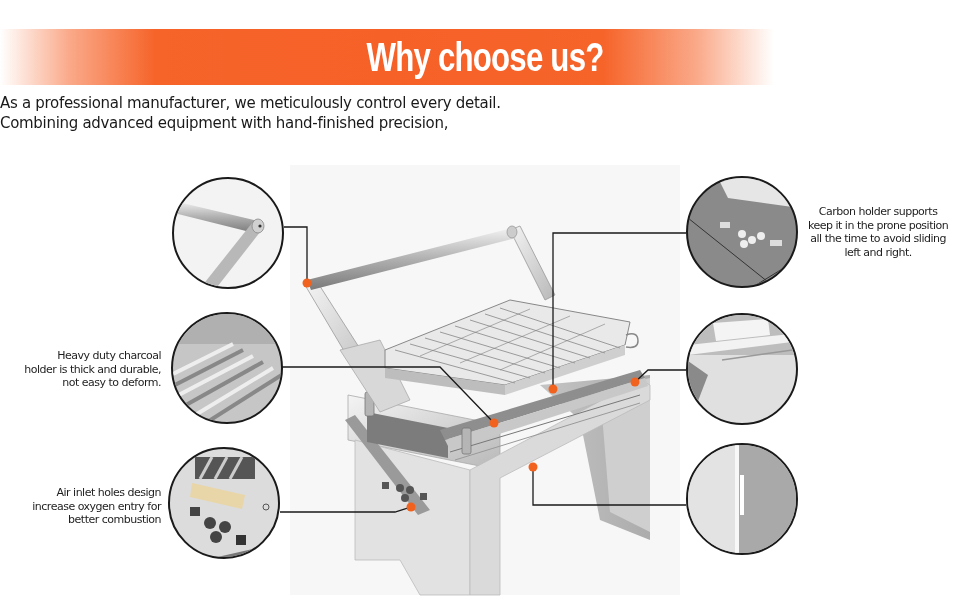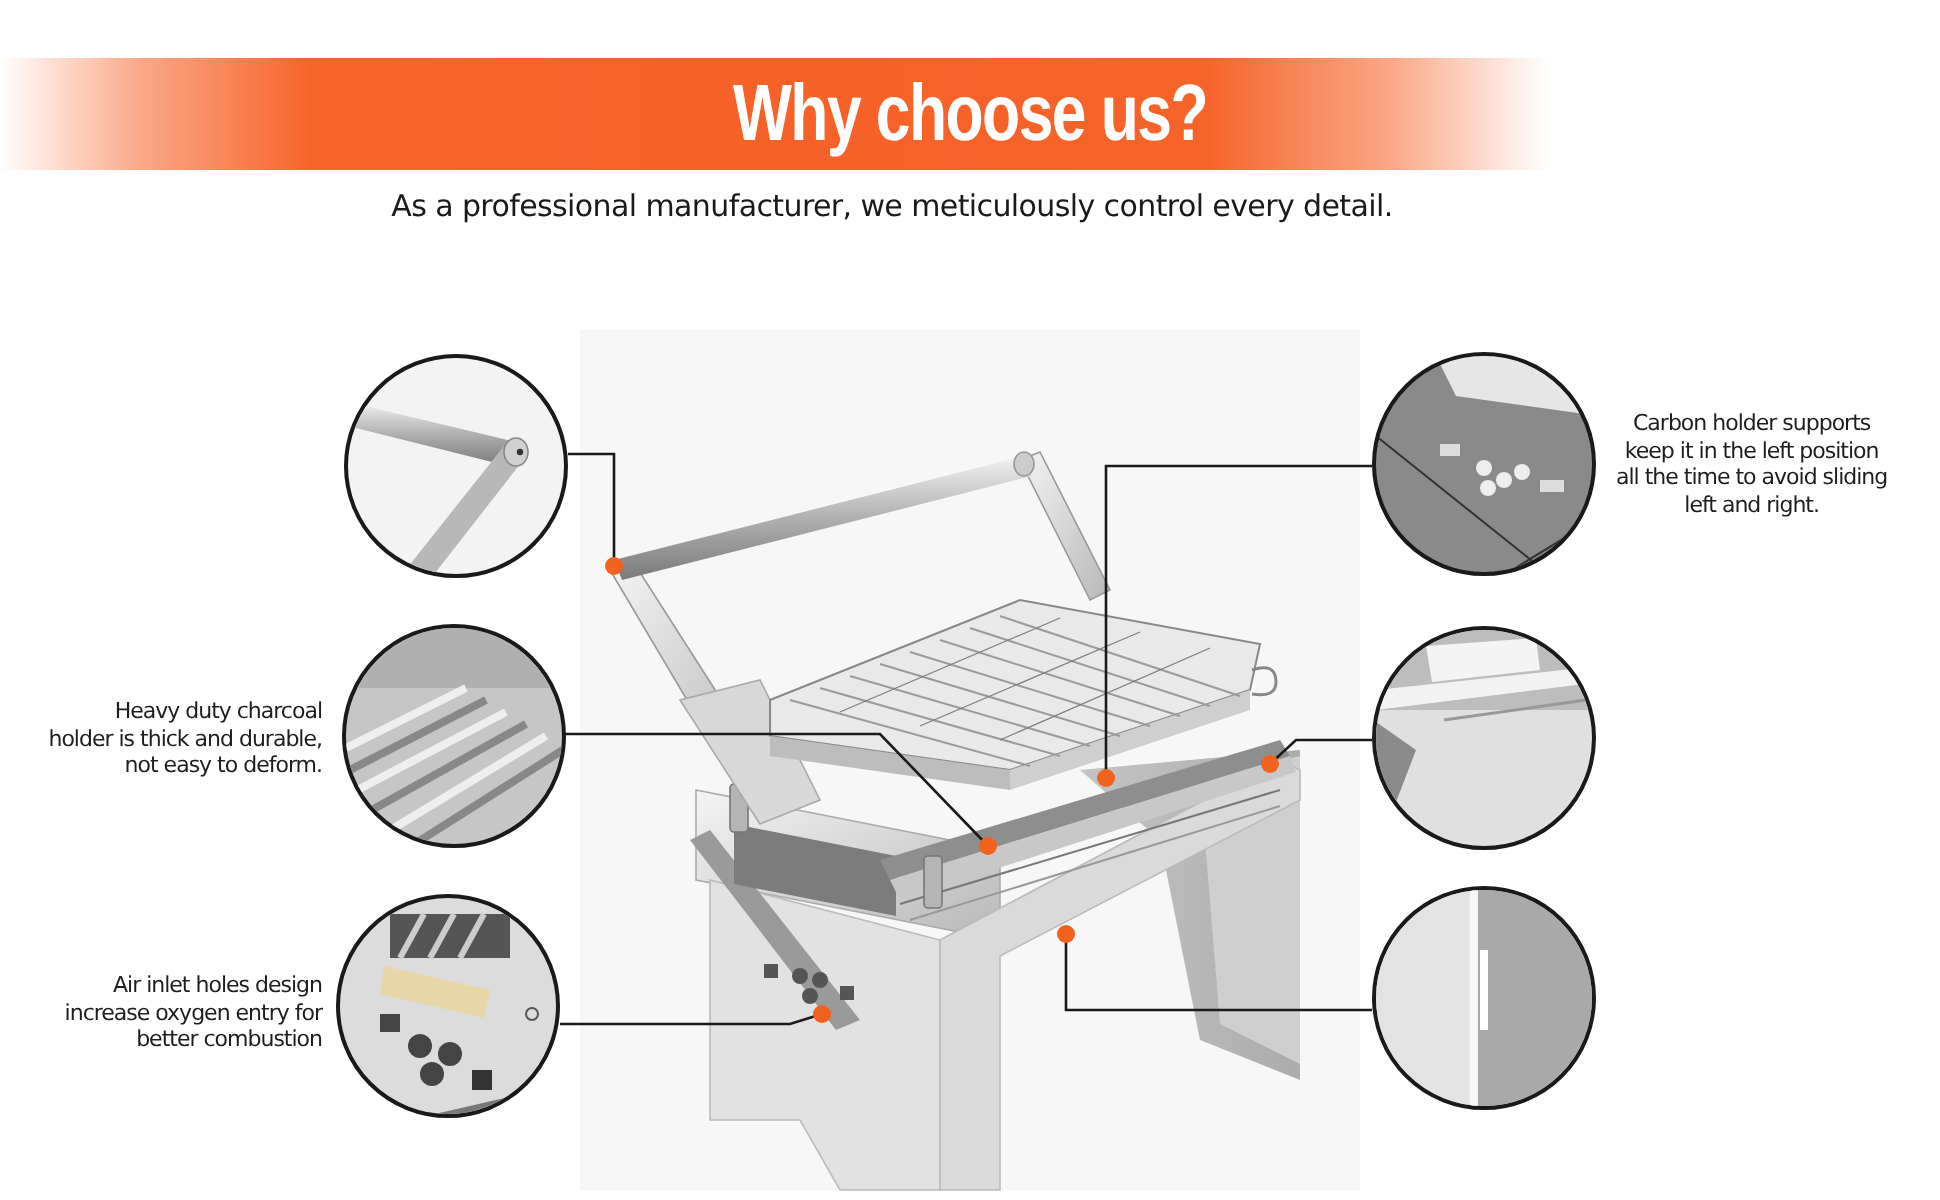--- a/index.html
+++ b/index.html
@@ -14,21 +14,21 @@
     }
     .banner-title {
       position: absolute; left: 0; top: 0; width: 970px; height: 56px;
       text-align: center; line-height: 56px;
       color: #fff; font-family: "Liberation Sans", sans-serif; font-weight: bold;
       font-size: 40px; letter-spacing: -1px;
       transform: scaleX(0.78); transform-origin: 485px 50%;
     }
 
     .intro {
-      position: absolute; left: 0; top: 93px; width: 892px; text-align: center;
+      position: absolute; left: 0; top: 93px; width: 892px; text-align: left;
       font-family: "DejaVu Sans", sans-serif; font-size: 15px; line-height: 20px; color: #1a1a1a;
       letter-spacing: -0.3px;
     }
     .intro div { white-space: nowrap; }
 
     .scene { position: absolute; left: 0; top: 0; width: 970px; height: 600px; }
 
     .feature-text {
       position: absolute; font-family: "DejaVu Sans", sans-serif; font-size: 11px;
       line-height: 13.5px; color: #1e1e1e; letter-spacing: -0.5px;
@@ -48,20 +48,21 @@
   </style>
 </head>
 <body>
 
 <div class="banner">
   <div class="banner-title">Why choose us?</div>
 </div>
 
 <div class="intro">
   <div>As a professional manufacturer, we meticulously control every detail.</div>
+  <div>Combining advanced equipment with hand-finished precision,</div>
 </div>
 
 <div class="scene">
 
   <svg width="970" height="600" viewBox="0 0 970 600" style="position:absolute;left:0;top:0">
     <defs>
       <linearGradient id="steel" x1="0" y1="0" x2="1" y2="1">
         <stop offset="0" stop-color="#f4f4f4"></stop>
         <stop offset="0.5" stop-color="#d6d6d6"></stop>
         <stop offset="1" stop-color="#b8b8b8"></stop>
@@ -228,17 +229,17 @@
     <svg width="112" height="112" viewBox="0 0 112 112">
       <rect x="0" y="0" width="50" height="112" fill="#e3e3e3"></rect>
       <rect x="50" y="0" width="62" height="112" fill="#a9a9a9"></rect>
       <rect x="47" y="0" width="4" height="112" fill="#f8f8f8"></rect>
       <rect x="52" y="30" width="4" height="40" fill="#ffffff"></rect>
     </svg>
   </div>
 
   <div class="feature-text right" style="left:808px;top:205px">
     <div>Carbon holder supports</div>
-    <div>keep it in the left position</div>
+    <div>keep it in the prone position</div>
     <div>all the time to avoid sliding</div>
     <div>left and right.</div>
   </div>
 </div>
 
 </body></html>

